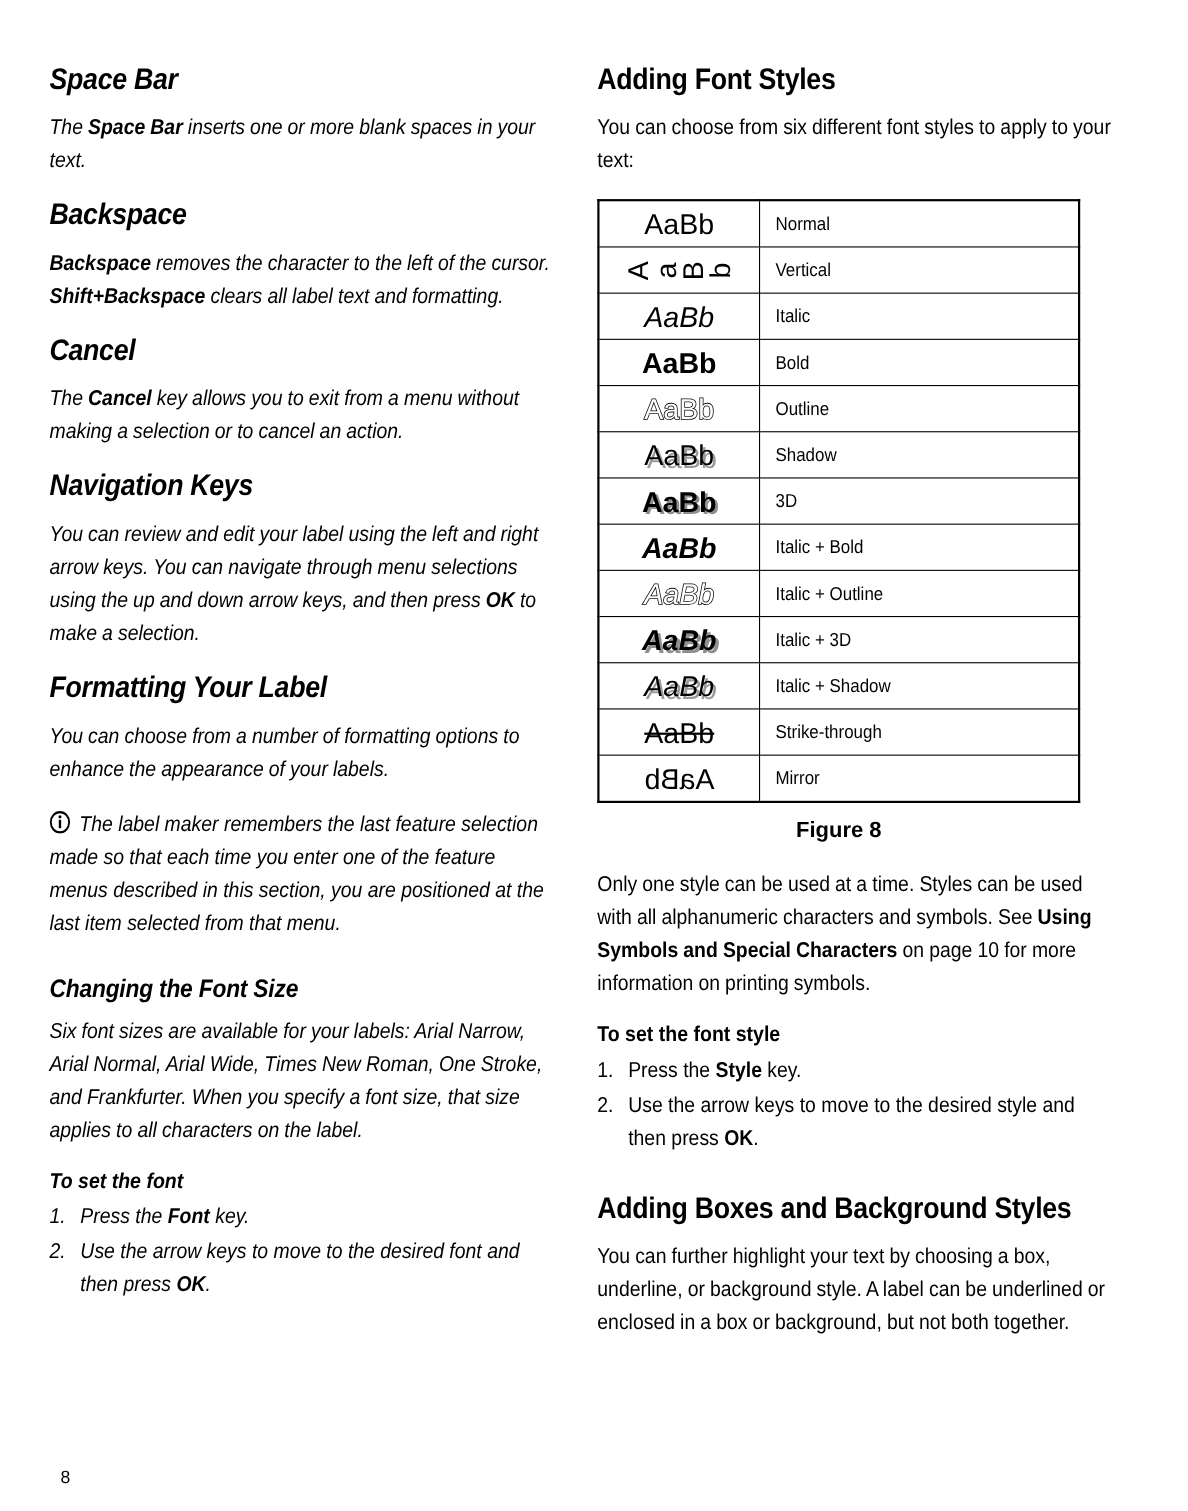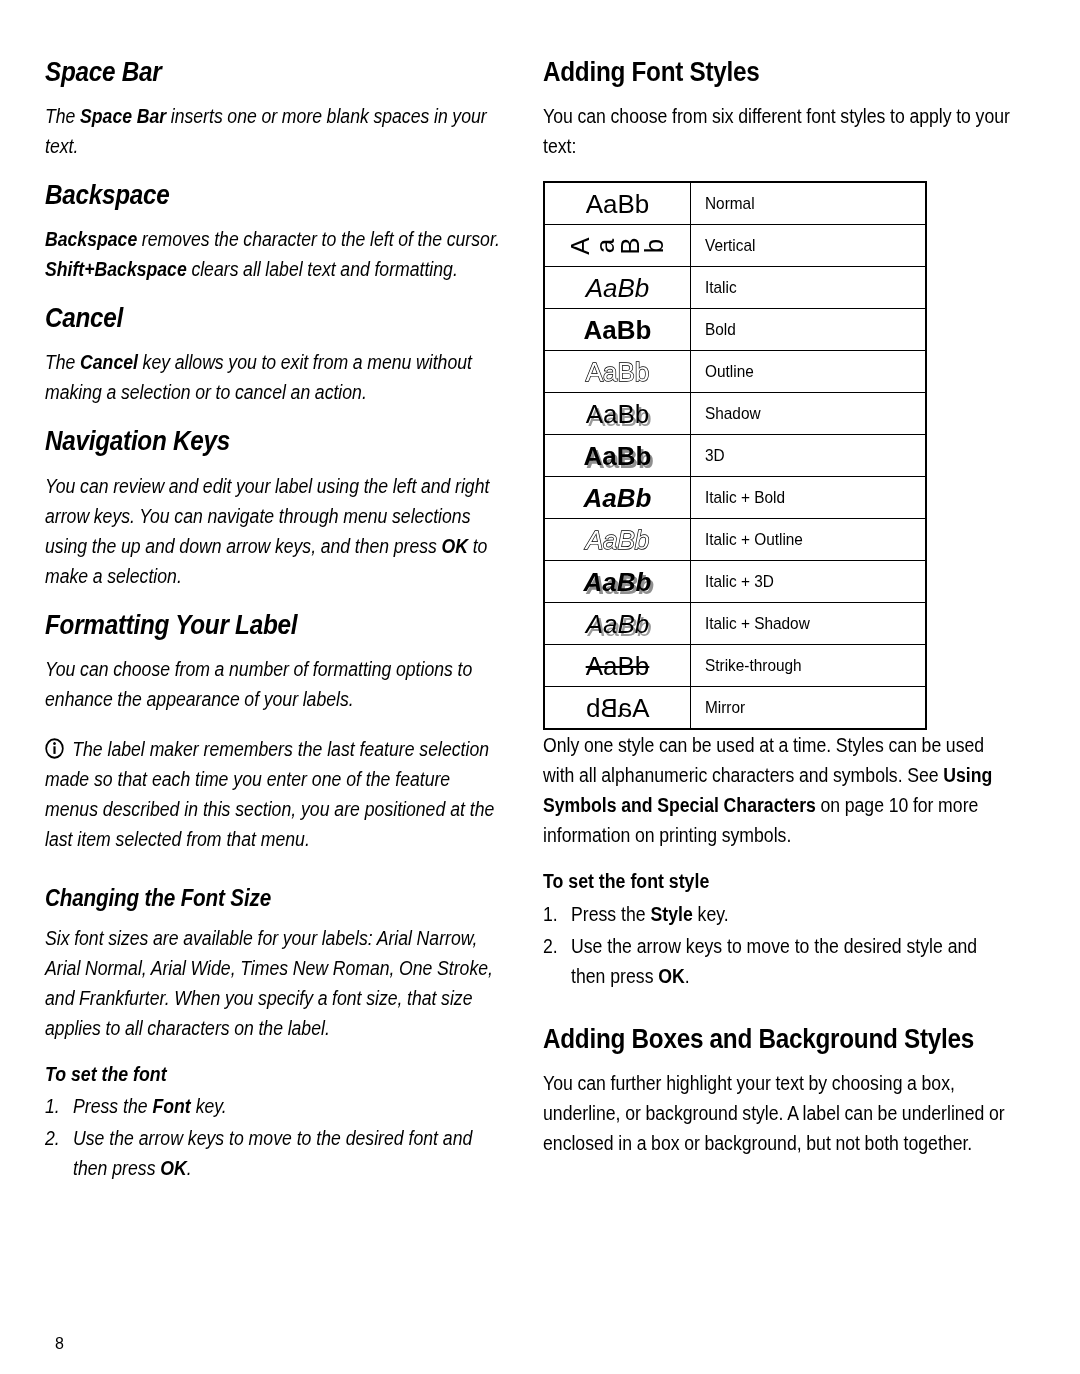--- a/index.html
+++ b/index.html
@@ -116,21 +116,21 @@
     margin-right: 9px;
   }
   .info-icon svg { display: block; }
 
   
   .figure-wrap {
     margin-top: 10px;
   }
   table.styles {
     border-collapse: collapse;
-    width: 384px;
+    width: 439px;
     table-layout: fixed;
     border: 2.5px solid #000;
   }
   table.styles td {
     border: 1.6px solid #000;
     height: 41px;
     padding: 0;
     vertical-align: middle;
   }
   table.styles td.sample {
@@ -297,20 +297,21 @@
           <tr>
             <td class="sample"><span class="s-strike">AaBb</span></td>
             <td class="label"><span>Strike-through</span></td>
           </tr>
           <tr>
             <td class="sample"><span class="s-mirror">AaBb</span></td>
             <td class="label"><span>Mirror</span></td>
           </tr>
         </tbody>
       </table>
+      <div class="fig-caption">Figure 8</div>
     </div>
 
     <p class="body"><span>Only one style can be used at a time. Styles can be used with all alphanumeric characters and symbols. See </span><b>Using Symbols and Special Characters</b><span> on page 10 for more information on printing symbols.</span></p>
 
     <h4 class="proc-head">To set the font style</h4>
     <ol class="steps">
       <li><span class="num">1.</span><span>Press the </span><b>Style</b><span> key.</span></li>
       <li><span class="num">2.</span><span>Use the arrow keys to move to the desired style and then press </span><b>OK</b><span>.</span></li>
     </ol>
 

